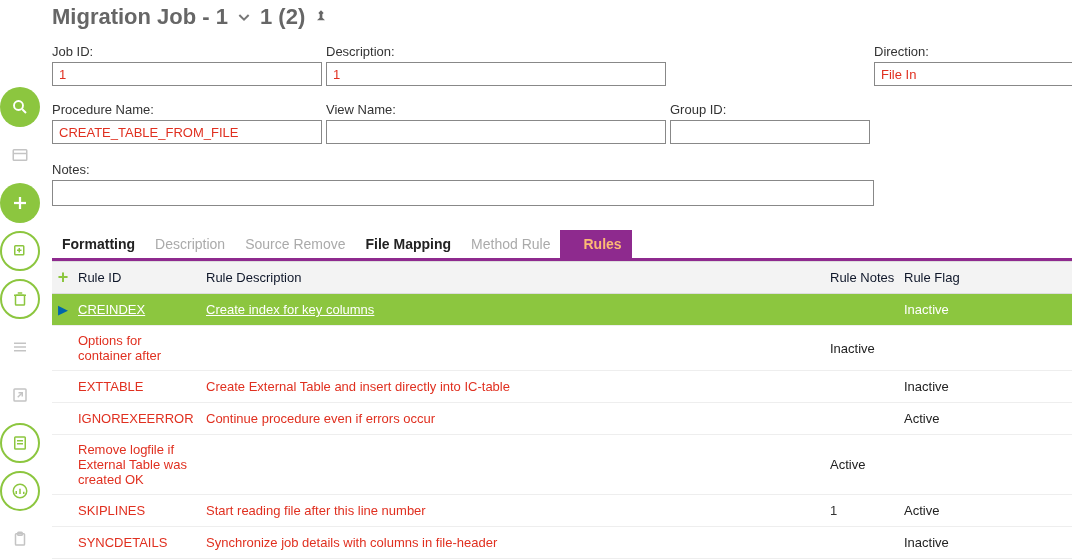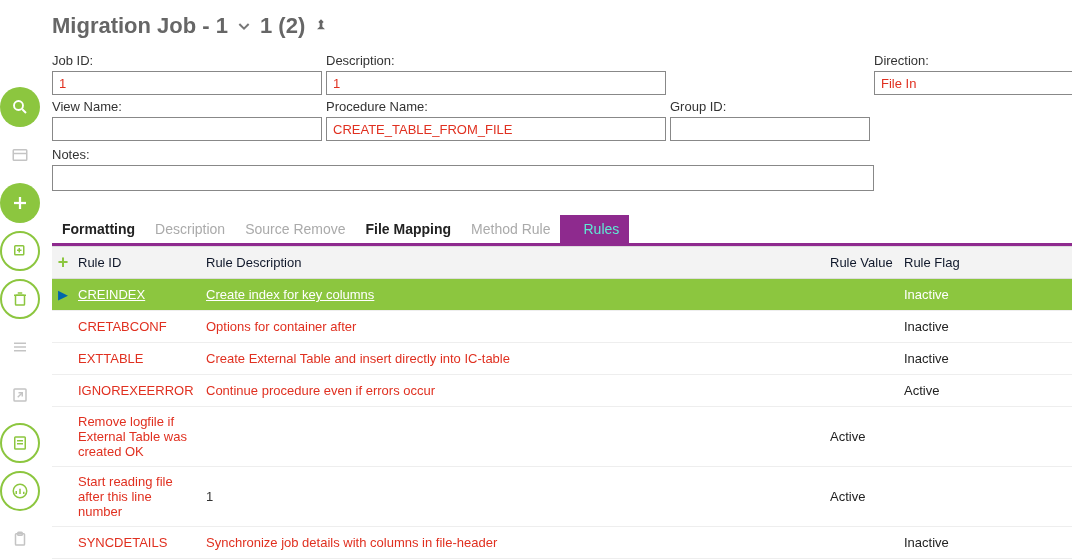--- a/index.html
+++ b/index.html
@@ -10,30 +10,30 @@
   .sb-green { background: #8cc63f; color: #fff; }
   .sb-gray { color: #c4c4c4; }
   .sb-green-outline { border: 2px solid #8cc63f; color: #8cc63f; }
   .sb-icon { width: 18px; height: 18px; }
   .main { flex: 1; padding: 6px 12px 0 12px; }
   .title-row { display: flex; align-items: center; gap: 8px; margin-bottom: 14px; }
   .title { font-size: 22px; font-weight: bold; color: #666; }
   .title-chevron { color: #777; }
   .pin { color: #666; }
   .form-grid { display: grid; grid-template-columns: 270px 340px 200px 200px; column-gap: 4px; }
-  .field { display: flex; flex-direction: column; margin-bottom: 4px; }
+  .field { display: flex; flex-direction: column; margin-bottom: 16px; }
   .field label { font-size: 13px; color: #333; margin-bottom: 3px; }
   .field input { height: 24px; border: 1px solid #888; padding: 2px 6px; font-size: 13px; background: #fff; }
   .req-val { color: #e03020; }
   .notes-row { display: flex; flex-direction: column; margin-top: 2px; }
   .notes-row input { height: 26px; border: 1px solid #888; width: 822px; padding: 2px 6px; }
   .tabs { display: flex; margin-top: 24px; align-items: flex-end; border-bottom: 3px solid #8e2a8e; }
   .tab { padding: 6px 10px; font-size: 14px; cursor: pointer; color: #aaa; }
   .tab.dark { color: #222; font-weight: bold; }
-  .tab.active { background: #8e2a8e; color: #5eead4; font-weight: normal; padding-left: 23px; }
+  .tab.active { background: #8e2a8e; color: #fdba74; font-weight: bold; padding-left: 23px; }
   .table-wrap { border-top: 1px solid #ddd; }
   .thead, .trow { display: grid; grid-template-columns: 22px 128px 624px 74px 120px; align-items: center; min-height: 32px; }
   .thead { background: #f3f3f3; border-bottom: 1px solid #ddd; }
   .thead .th { padding: 6px 4px; font-size: 13px; color: #0f172a; }
   .add-icon { color: #8cc63f; font-size: 18px; font-weight: bold; text-align: center; cursor: pointer; }
   .trow { border-bottom: 1px solid #eee; }
   .trow .td { padding: 7px 4px; font-size: 13px; }
   .trow .link { color: #e03020; }
   .trow.selected { background: #8cc63f; color: #fff; }
   .trow.selected .link { color: #fff; text-decoration: underline; }
@@ -136,26 +136,26 @@
         <label>Description:</label>
         <input class="req-val" value="1" style="">
       </div>
       <div></div>
       <div class="field">
         <label>Direction:</label>
         <input class="req-val" value="File In" style="">
       </div>
 
       <div class="field">
+        <label>Procedure Name:</label>
+        <input class="req-val" value="CREATE_TABLE_FROM_FILE" style="">
+      </div>
+      <div class="field">
         <label>View Name:</label>
         <input value="" style="">
-      </div>
-      <div class="field">
-        <label>Procedure Name:</label>
-        <input class="req-val" value="CREATE_TABLE_FROM_FILE" style="">
       </div>
       <div class="field">
         <label>Group ID:</label>
         <input value="" style="">
       </div>
       <div></div>
     </div>
 
     <div class="notes-row">
       <label style="margin-bottom:3px;">Notes:</label>
@@ -169,34 +169,33 @@
         <div class="tab dark">File Mapping</div>
         <div class="tab">Method Rule</div>
         <div class="tab active">Rules</div>
       </div>
 
     <div class="table-wrap">
       <div class="thead">
         <div class="add-icon">+</div>
         <div class="th">Rule ID</div>
         <div class="th">Rule Description</div>
-        <div class="th">Rule Value</div>
+        <div class="th">Rule Notes</div>
         <div class="th">Rule Flag</div>
       </div>
       <div id="tbody">
           <div class="trow selected">
             <div class="td row-arrow">▶</div>
             <div class="td link">CREINDEX</div>
             <div class="td link">Create index for key columns</div>
             <div class="td"></div>
             <div class="td flag-col">Inactive</div>
           </div>
           <div class="trow">
             <div class="td row-arrow"></div>
-            <div class="td link">CRETABCONF</div>
             <div class="td link">Options for container after</div>
             <div class="td"></div>
             <div class="td flag-col">Inactive</div>
           </div>
           <div class="trow">
             <div class="td row-arrow"></div>
             <div class="td link">EXTTABLE</div>
             <div class="td link">Create External Table and insert directly into IC-table</div>
             <div class="td"></div>
             <div class="td flag-col">Inactive</div>
@@ -209,20 +208,21 @@
             <div class="td flag-col">Active</div>
           </div>
           <div class="trow">
             <div class="td row-arrow"></div>
             <div class="td link">Remove logfile if External Table was created OK</div>
             <div class="td"></div>
             <div class="td flag-col">Active</div>
           </div>
           <div class="trow">
             <div class="td row-arrow"></div>
+            <div class="td link">SKIPLINES</div>
             <div class="td link">Start reading file after this line number</div>
             <div class="td">1</div>
             <div class="td flag-col">Active</div>
           </div>
           <div class="trow">
             <div class="td row-arrow"></div>
             <div class="td link">SYNCDETAILS</div>
             <div class="td link">Synchronize job details with columns in file-header</div>
             <div class="td"></div>
             <div class="td flag-col">Inactive</div>

